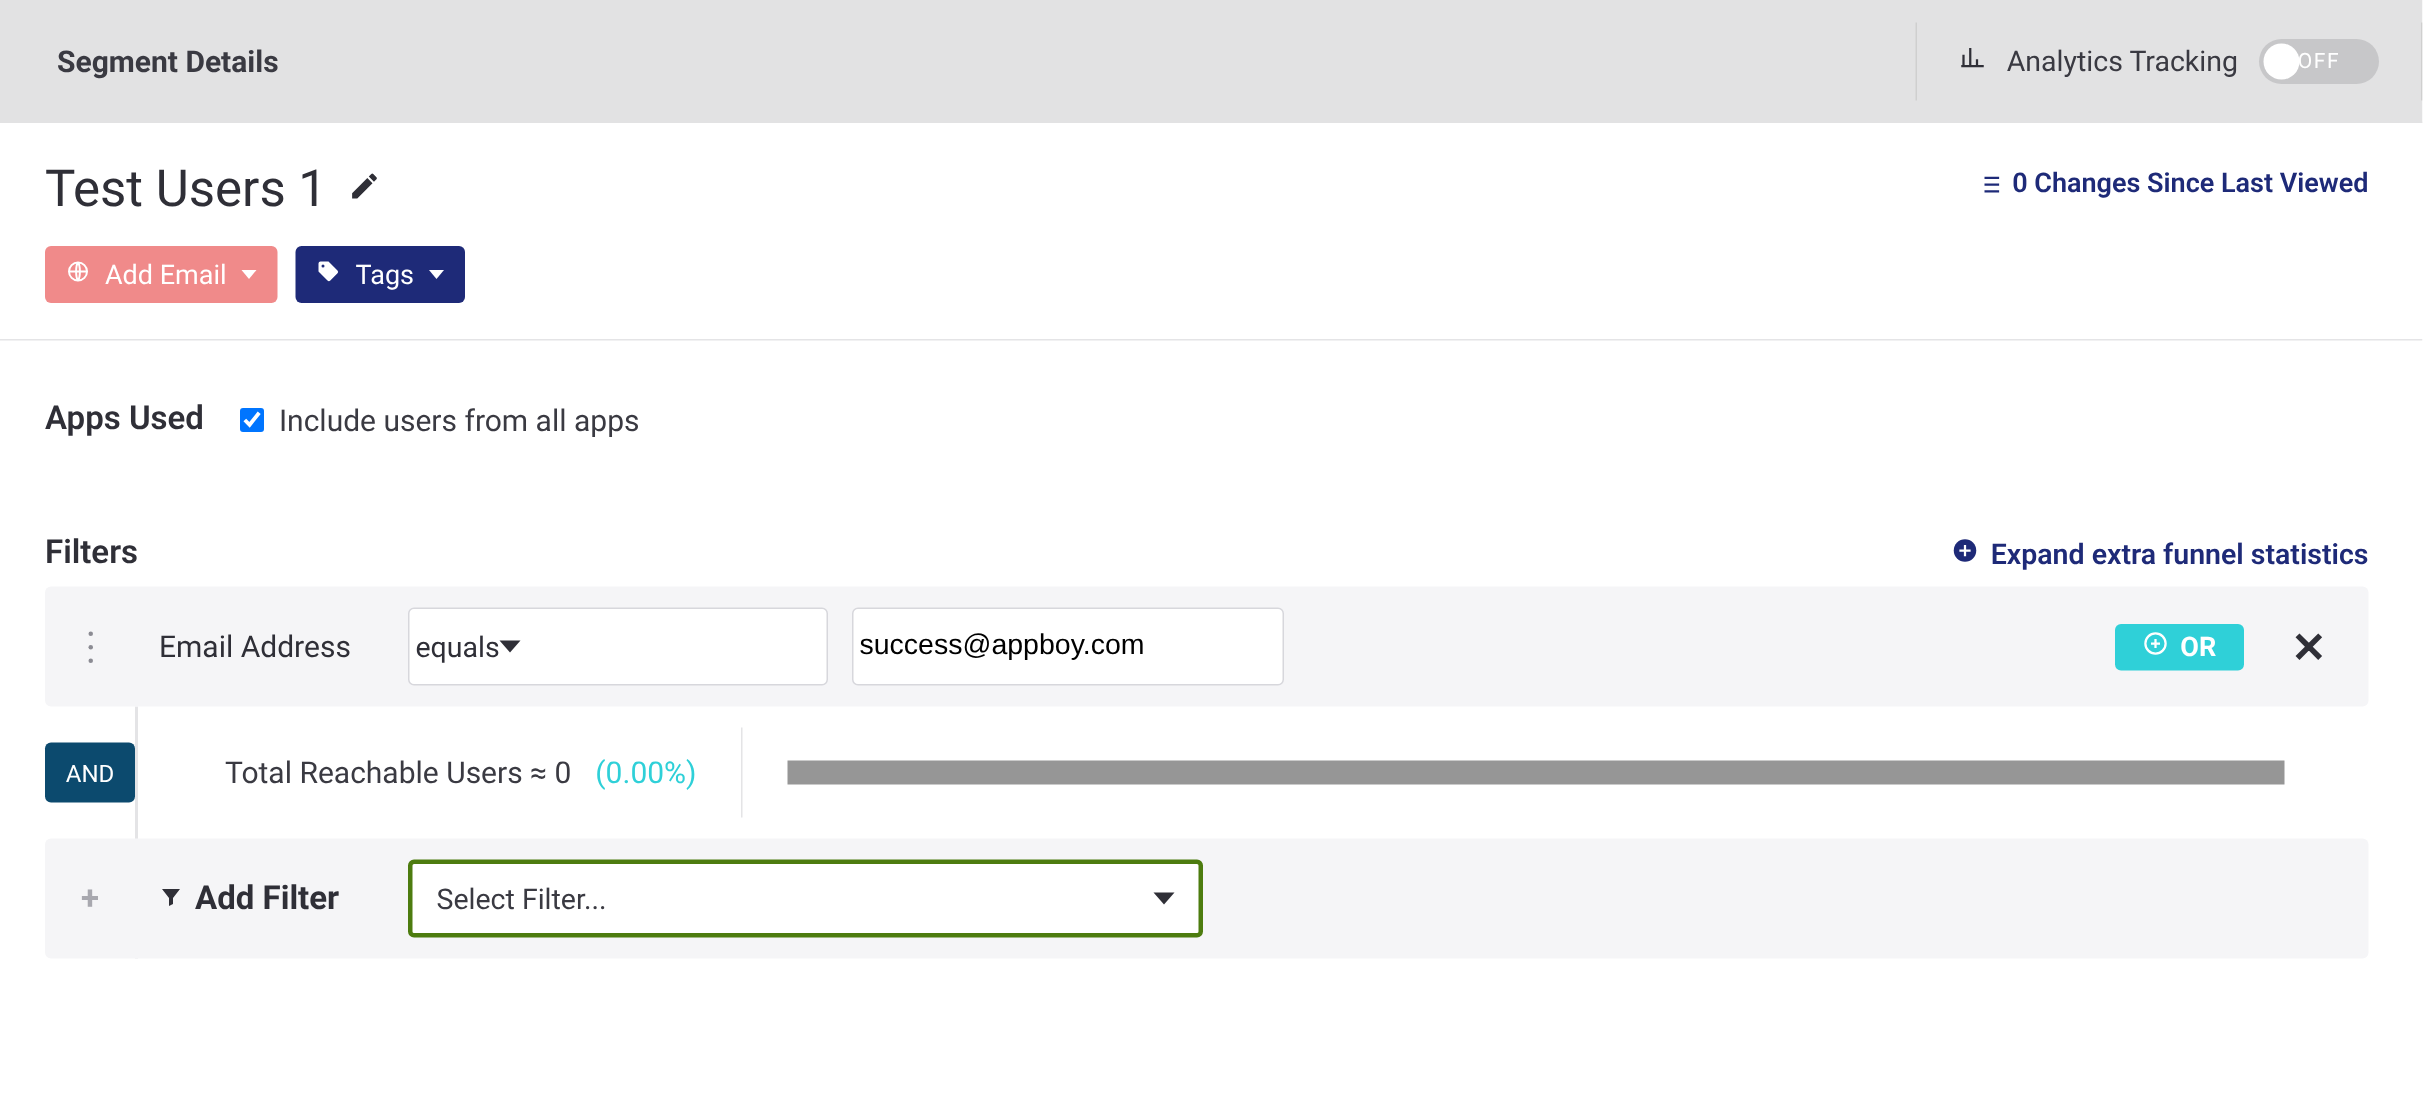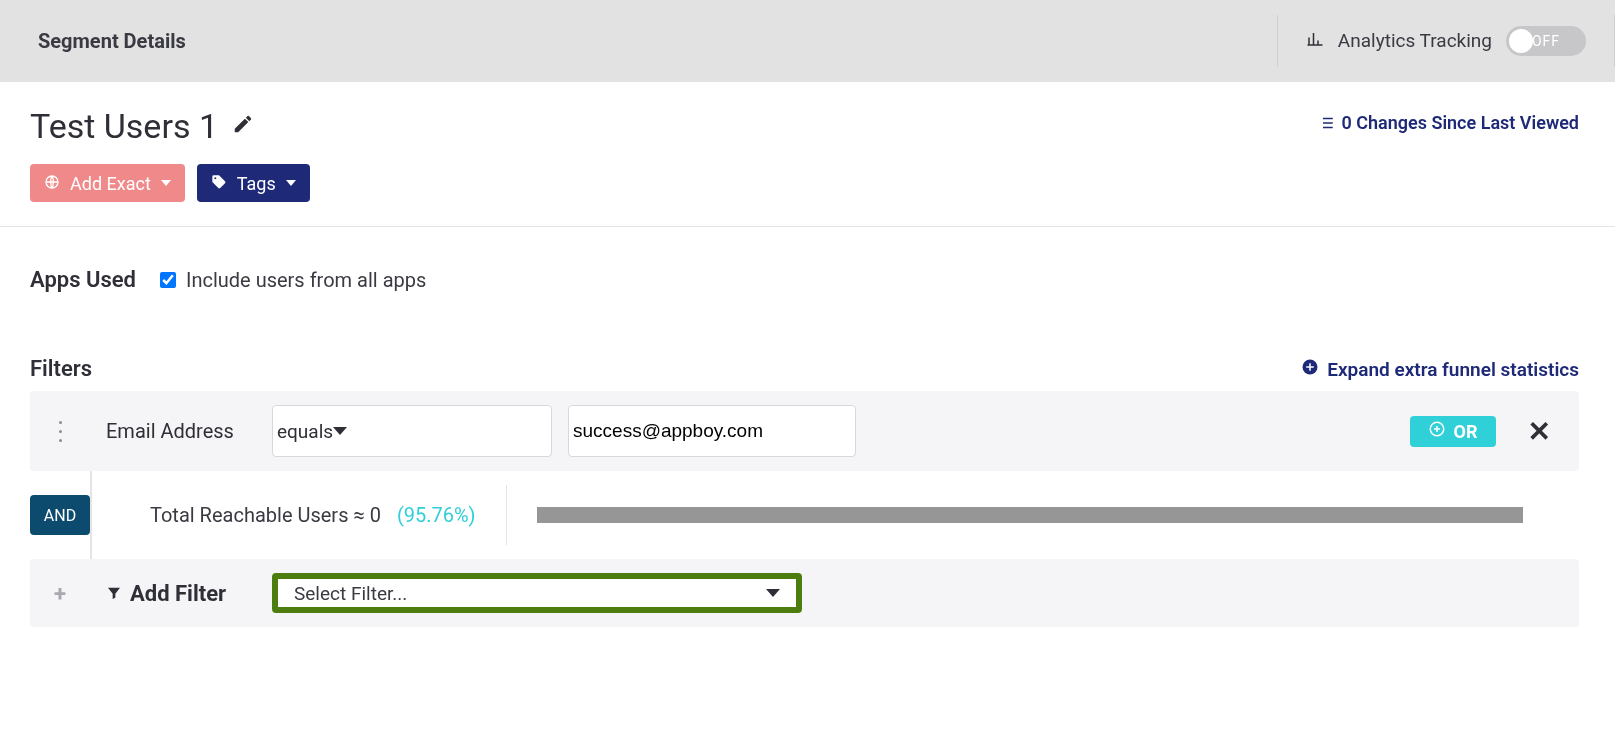--- a/index.html
+++ b/index.html
@@ -334,23 +334,23 @@
   .addfilter-label {
     display:flex;
     align-items:center;
     gap:8px;
     font-size:22px;
     font-weight:700;
     min-width:150px;
   }
   .addfilter-label .funnel svg { width:16px; height:16px; }
   .select-filter-wide {
-    height:40px;
+    height:52px;
     background:#fff;
-    border:6px solid #4d7c0f;
+    border:3px solid #4d7c0f;
     border-radius:4px;
     padding:0 16px;
     font-size:19px;
     display:flex;
     align-items:center;
     justify-content:space-between;
     gap:16px;
     width:530px;
     color:#3a3a42;
     cursor:pointer;
@@ -390,21 +390,21 @@
       </span>
     </div>
     <div class="chips-row">
       <div class="chip chip-team">
         <span class="globe">
           <svg viewBox="0 0 24 24" fill="none" stroke="#fff" stroke-width="2">
               <circle cx="12" cy="12" r="9"></circle>
               <path d="M3 12h18M12 3c2.5 3 2.5 15 0 18M12 3c-2.5 3-2.5 15 0 18"></path>
             </svg>
         </span>
-        <span>Add Exact</span>
+        <span>Add Email</span>
         <span class="tri"></span>
       </div>
       <div class="chip chip-tags">
         <span class="tag">
           <svg viewBox="0 0 24 24" fill="#fff">
               <path d="M21 11l-9-9H4a2 2 0 0 0-2 2v8l9 9a2 2 0 0 0 2.83 0L21 13.83A2 2 0 0 0 21 11zM6.5 8A1.5 1.5 0 1 1 8 6.5 1.5 1.5 0 0 1 6.5 8z"></path>
             </svg>
         </span>
         <span>Tags</span>
         <span class="tri"></span>
@@ -474,21 +474,21 @@
         <span>OR</span>
       </div>
       <div class="delete-x">✕</div>
     </div>
 
     <div class="middle-row">
       <div class="and-badge">AND</div>
       <div style="width:20px"></div>
       <div class="reach">
         <span>Total Reachable Users ≈ 0</span>
-        <span class="pct">(95.76%)</span>
+        <span class="pct">(0.00%)</span>
       </div>
       <div class="vdiv"></div>
       <div class="prog-bar"></div>
     </div>
 
     <div class="addfilter-row">
       <div class="plus-handle">+</div>
       <div class="addfilter-label">
         <span class="funnel">
           <svg viewBox="0 0 24 24" fill="#2f2f37">

